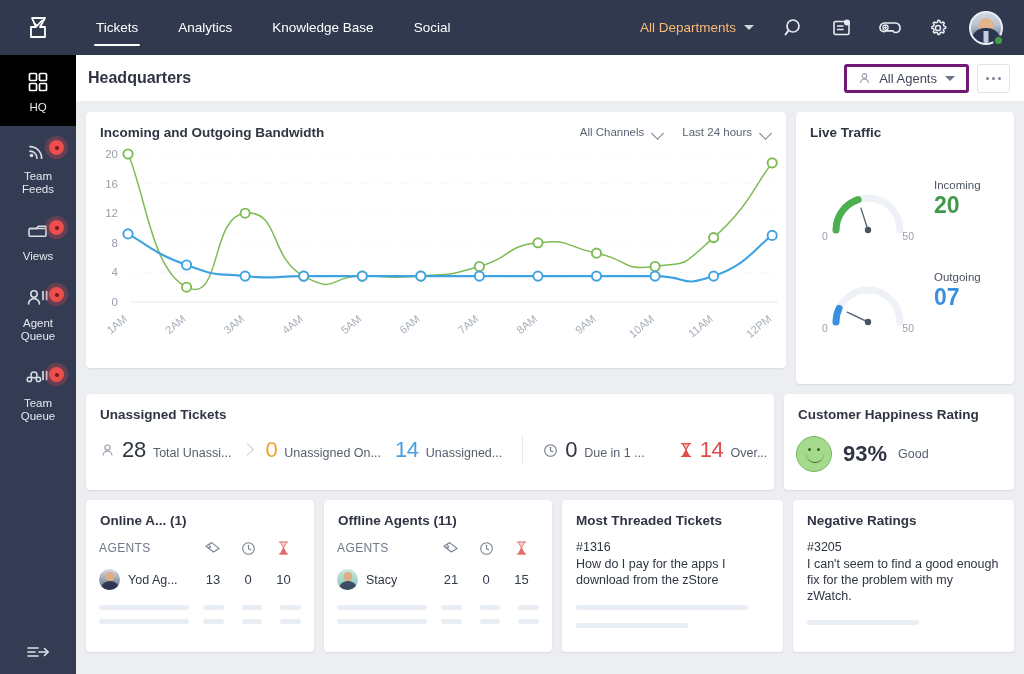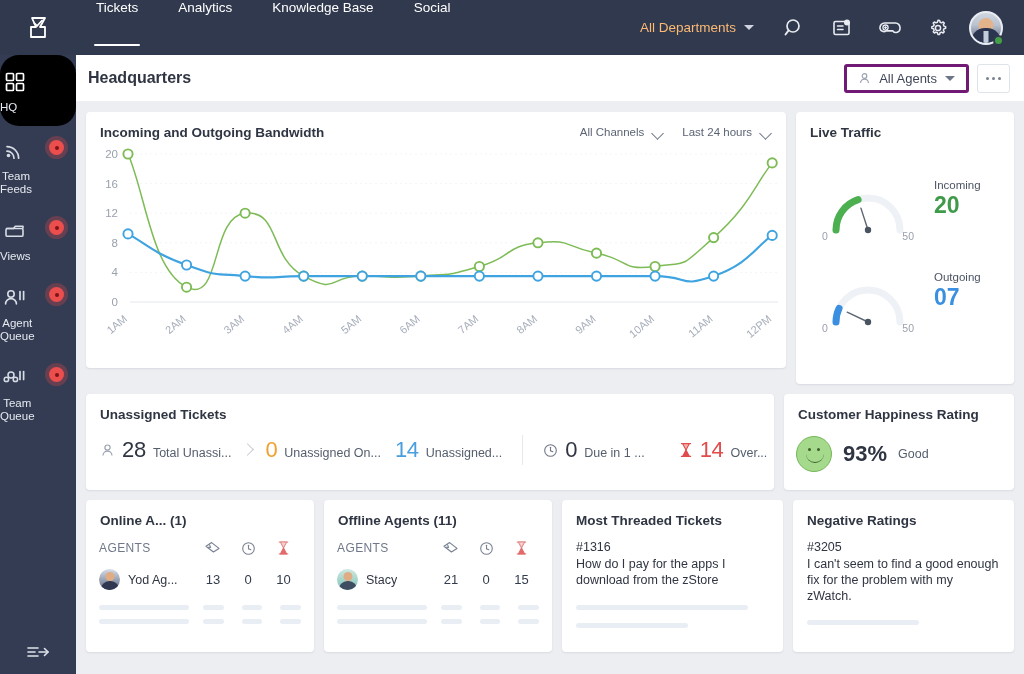--- a/index.html
+++ b/index.html
@@ -16,21 +16,21 @@
     position: absolute; top: 0; left: 0; width: 1024px; height: 55px;
     background: #31394e; display: flex; align-items: center;
     z-index: 5;
   }
   .brand {
     width: 76px; height: 55px; display: flex; align-items: center; justify-content: center;
   }
   .nav-tabs { display: flex; align-items: center; height: 55px; }
   .nav-tab {
     position: relative; color: #ffffff; font-size: 13.5px;
-    padding: 0 20px; height: 55px; display: flex; 
+    padding: 0 20px; height: 55px; display: flex; align-items: center;
     cursor: pointer; white-space: nowrap;
   }
   .nav-tab.active::after {
     content: ""; position: absolute; left: 18px; right: 18px; bottom: 9px;
     height: 2px; background: #ffffff; border-radius: 1px;
   }
   .nav-right {
     margin-left: auto; display: flex; align-items: center; gap: 0; padding-right: 14px;
   }
   .dept-select {
@@ -73,21 +73,21 @@
   }
 
   
   .sidebar {
     position: absolute; left: 0; top: 55px; width: 76px; height: 619px;
     background: #333c53; display: flex; flex-direction: column; align-items: center;
     z-index: 4;
   }
   .side-item {
     width: 76px; padding: 12px 0 10px; display: flex; flex-direction: column;
-    align-items: flex-start; position: relative; cursor: pointer; color: #dfe3ea; border-radius: 19px;
+    align-items: center; position: relative; cursor: pointer; color: #dfe3ea;
   }
   .side-item.hq { background: #000000; padding: 14px 0 12px; }
   .side-label {
     font-size: 11.5px; line-height: 13px; text-align: center; margin-top: 6px; color: #e6e9ef;
   }
   .side-icon { position: relative; width: 30px; height: 26px; display:flex; align-items:center; justify-content:center;}
   .badge-dot {
     position: absolute; right: 12px; top: 14px; width: 15px; height: 15px; border-radius: 50%;
     background: #ec4d4d; box-shadow: 0 0 0 4px rgba(236,77,77,0.28);
     display: flex; align-items: center; justify-content: center;

